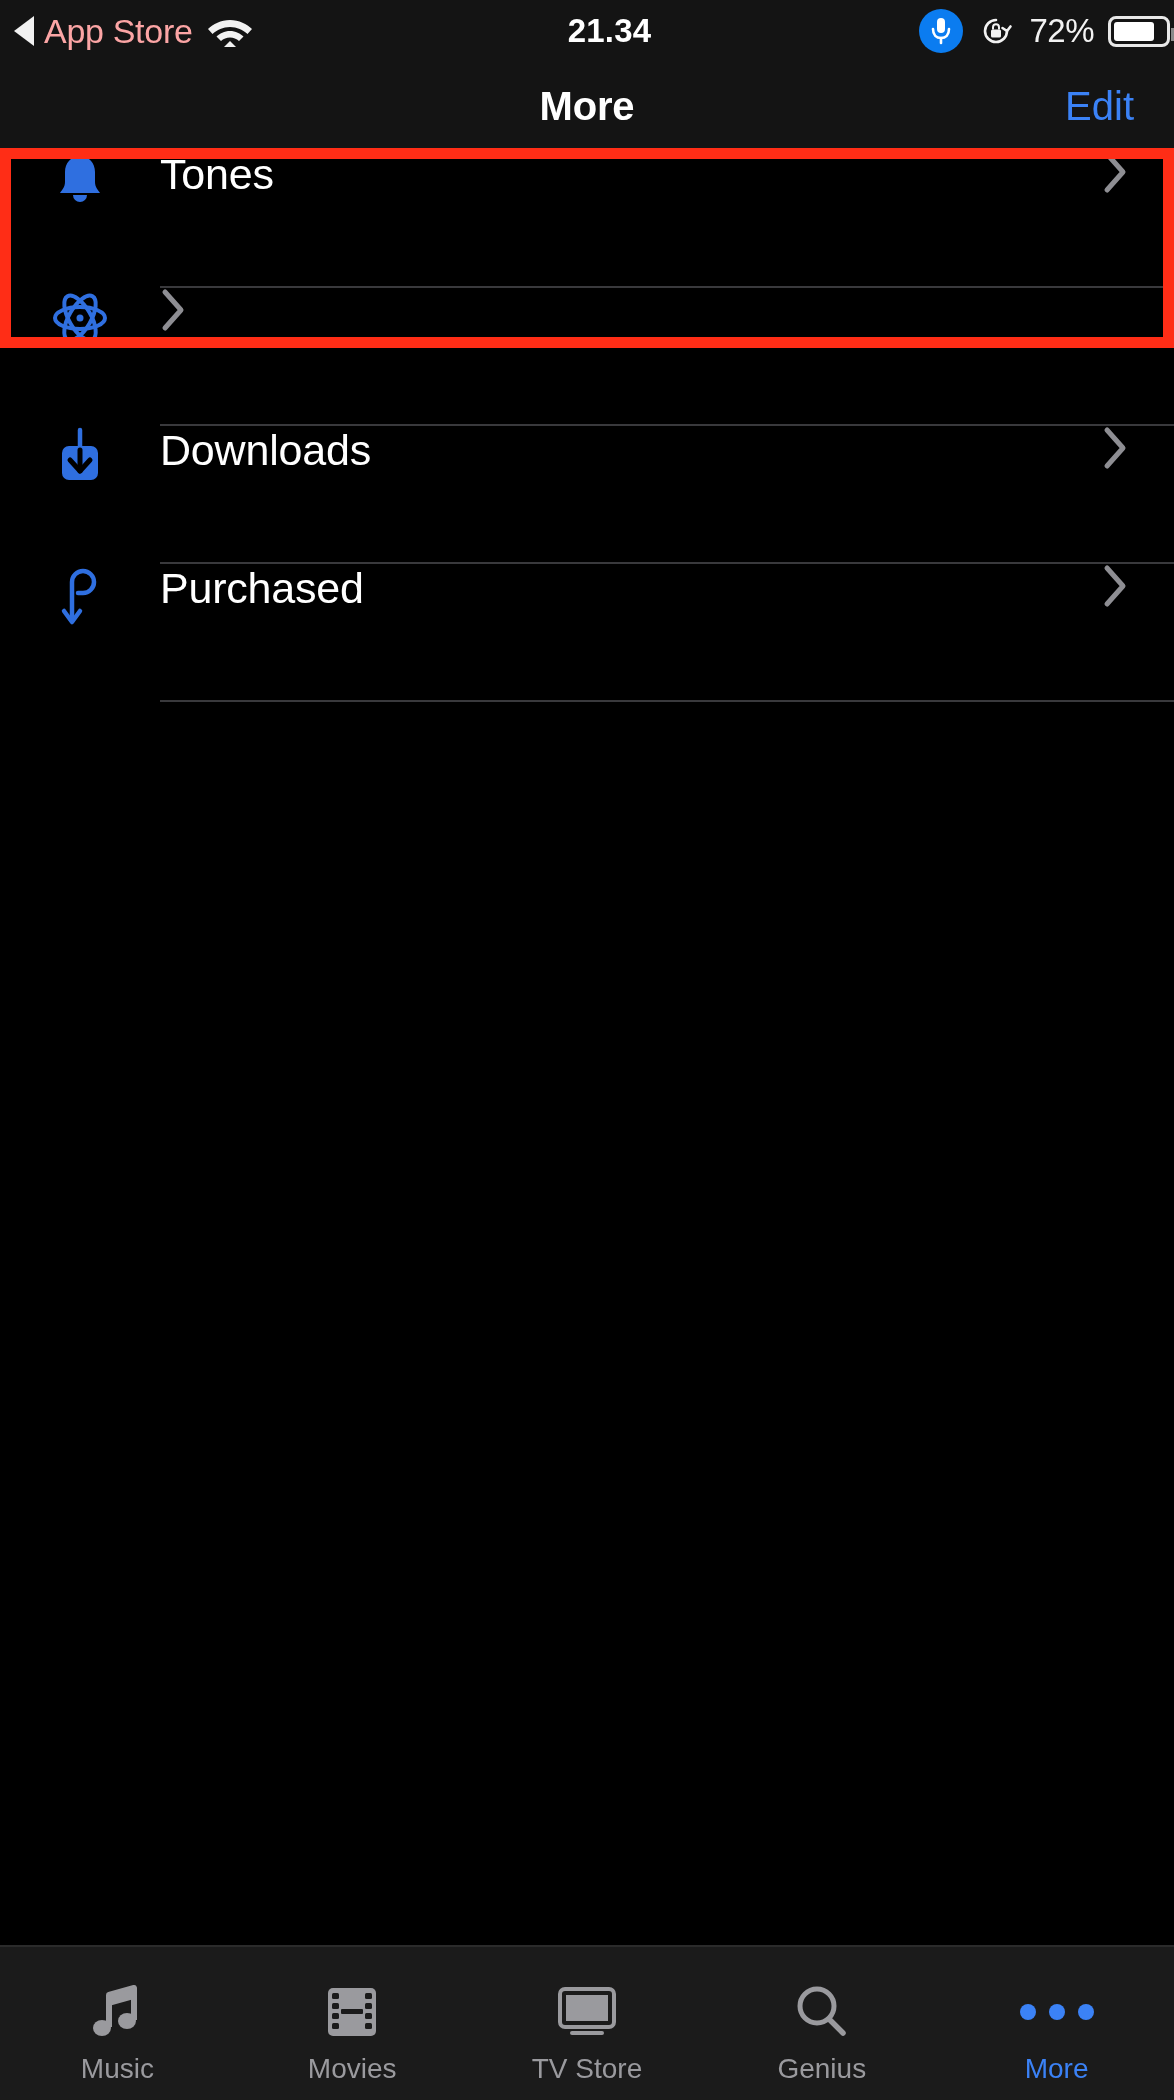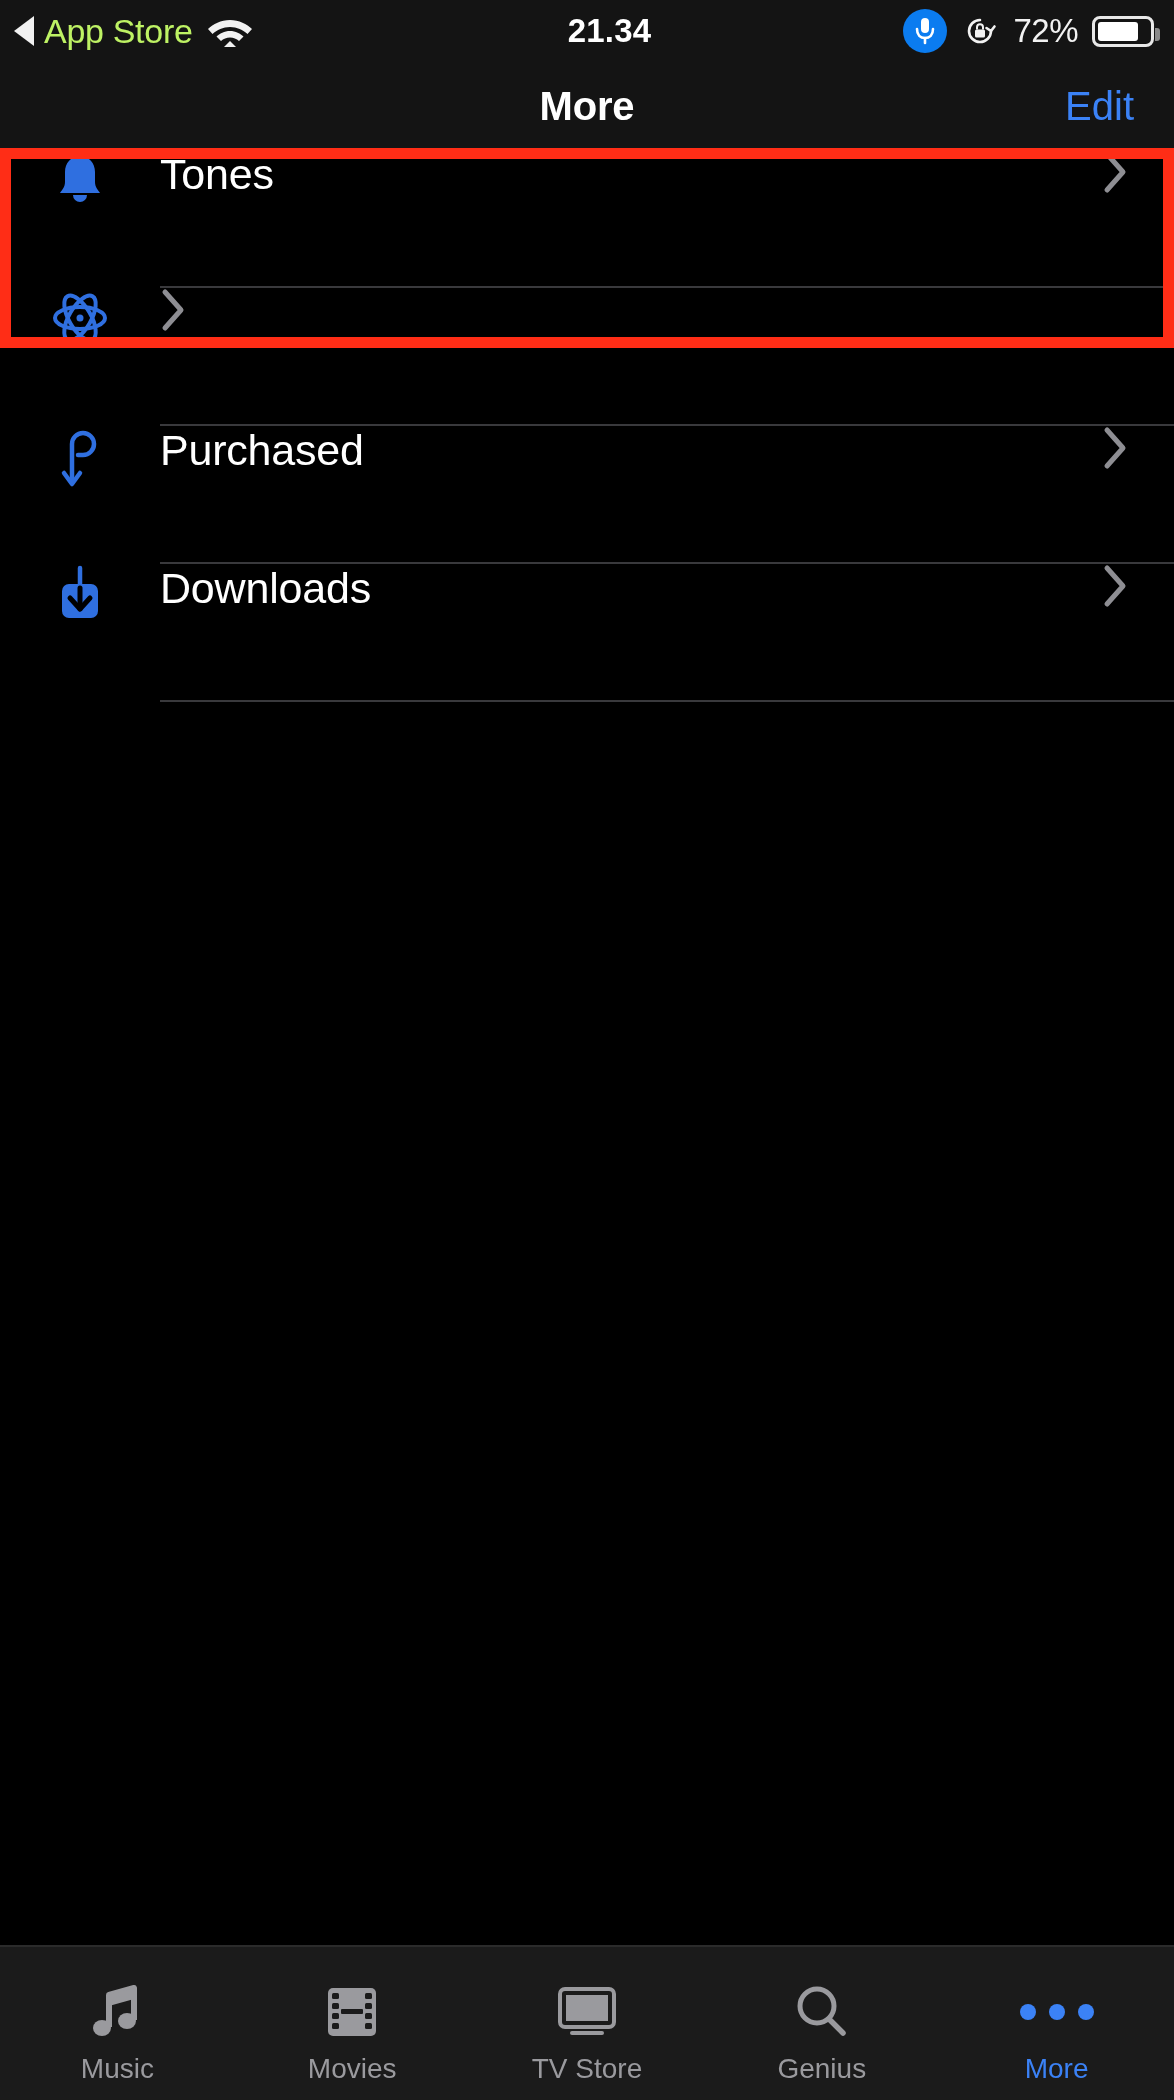--- a/index.html
+++ b/index.html
@@ -17,28 +17,28 @@
     background:#141414;
     display:flex; align-items:center;
   }
   .sb-left { display:flex; align-items:center; gap:10px; margin-left:14px; }
   .sb-back-tri {
     width:0; height:0;
     border-top:15px solid transparent;
     border-bottom:15px solid transparent;
     border-right:20px solid #f2f2f2;
   }
-  .sb-app-name { color:#bef264; font-size:34px; font-weight:400; letter-spacing:-0.3px; }
+  .sb-app-name { color:#fca5a5; font-size:34px; font-weight:400; letter-spacing:-0.3px; }
   .sb-wifi { margin-left:4px; display:flex; align-items:center; }
   .sb-center {
     position:absolute; left:0; right:0; text-align:center;
     color:#ffffff; font-size:33px; font-weight:600; letter-spacing:0.2px;padding-left:45px;
   }
   .sb-right {
-    margin-left:auto; margin-right:20px;
+    margin-left:auto; margin-right:4px;
     display:flex; align-items:center; gap:14px;
   }
   .mic-badge {
     width:44px; height:44px; border-radius:50%;
     background:#0b7cf0; display:flex; align-items:center; justify-content:center;
   }
   .rot-lock { display:flex; align-items:center; }
   .sb-batt-pct { color:#f2f2f2; font-size:33px; font-weight:500; letter-spacing:-0.5px; }
   .batt {
     position:relative; width:62px; height:31px;
@@ -184,44 +184,44 @@
       <span class="row-chevron">
         <svg width="26" height="44" viewBox="0 0 26 44">
             <path d="M5 4 L21 22 L5 40" stroke="#8e8e93" stroke-width="5" fill="none" stroke-linecap="round" stroke-linejoin="round"></path>
           </svg>
       </span>
       <span class="divider"></span>
     </div>
 
     <div class="row">
       <span class="row-icon">
-        <svg width="48" height="64" viewBox="0 0 48 64">
-          <path d="M16 52 V18 a11 11 0 1 1 11 11 h-5" stroke="#2f6fe0" stroke-width="4.5" fill="none" stroke-linecap="round"></path>
-          <path d="M16 58 L8 47 M16 58 L24 47" stroke="#2f6fe0" stroke-width="4.5" fill="none" stroke-linecap="round" stroke-linejoin="round"></path>
-        </svg>
-      </span>
-      <span class="row-label">Purchased</span>
-      <span class="row-chevron">
-        <svg width="26" height="44" viewBox="0 0 26 44">
-            <path d="M5 4 L21 22 L5 40" stroke="#8e8e93" stroke-width="5" fill="none" stroke-linecap="round" stroke-linejoin="round"></path>
-          </svg>
-      </span>
-      <span class="divider"></span>
-    </div>
-
-    <div class="row">
-      <span class="row-icon">
         <svg width="56" height="62" viewBox="0 0 56 62">
           <rect x="10" y="20" width="36" height="34" rx="7" fill="#2f6fe0"></rect>
           <line x1="28" y1="4" x2="28" y2="44" stroke="#2f6fe0" stroke-width="4.5" stroke-linecap="round"></line>
           <path d="M18 34 L28 45 L38 34" stroke="#000" stroke-width="5" fill="none" stroke-linecap="round" stroke-linejoin="round"></path>
           <line x1="28" y1="24" x2="28" y2="45" stroke="#000" stroke-width="5" stroke-linecap="round"></line>
         </svg>
       </span>
       <span class="row-label">Downloads</span>
+      <span class="row-chevron">
+        <svg width="26" height="44" viewBox="0 0 26 44">
+            <path d="M5 4 L21 22 L5 40" stroke="#8e8e93" stroke-width="5" fill="none" stroke-linecap="round" stroke-linejoin="round"></path>
+          </svg>
+      </span>
+      <span class="divider"></span>
+    </div>
+
+    <div class="row">
+      <span class="row-icon">
+        <svg width="48" height="64" viewBox="0 0 48 64">
+          <path d="M16 52 V18 a11 11 0 1 1 11 11 h-5" stroke="#2f6fe0" stroke-width="4.5" fill="none" stroke-linecap="round"></path>
+          <path d="M16 58 L8 47 M16 58 L24 47" stroke="#2f6fe0" stroke-width="4.5" fill="none" stroke-linecap="round" stroke-linejoin="round"></path>
+        </svg>
+      </span>
+      <span class="row-label">Purchased</span>
       <span class="row-chevron">
         <svg width="26" height="44" viewBox="0 0 26 44">
             <path d="M5 4 L21 22 L5 40" stroke="#8e8e93" stroke-width="5" fill="none" stroke-linecap="round" stroke-linejoin="round"></path>
           </svg>
       </span>
       <span class="divider"></span>
     </div>
 
   </div>
 

